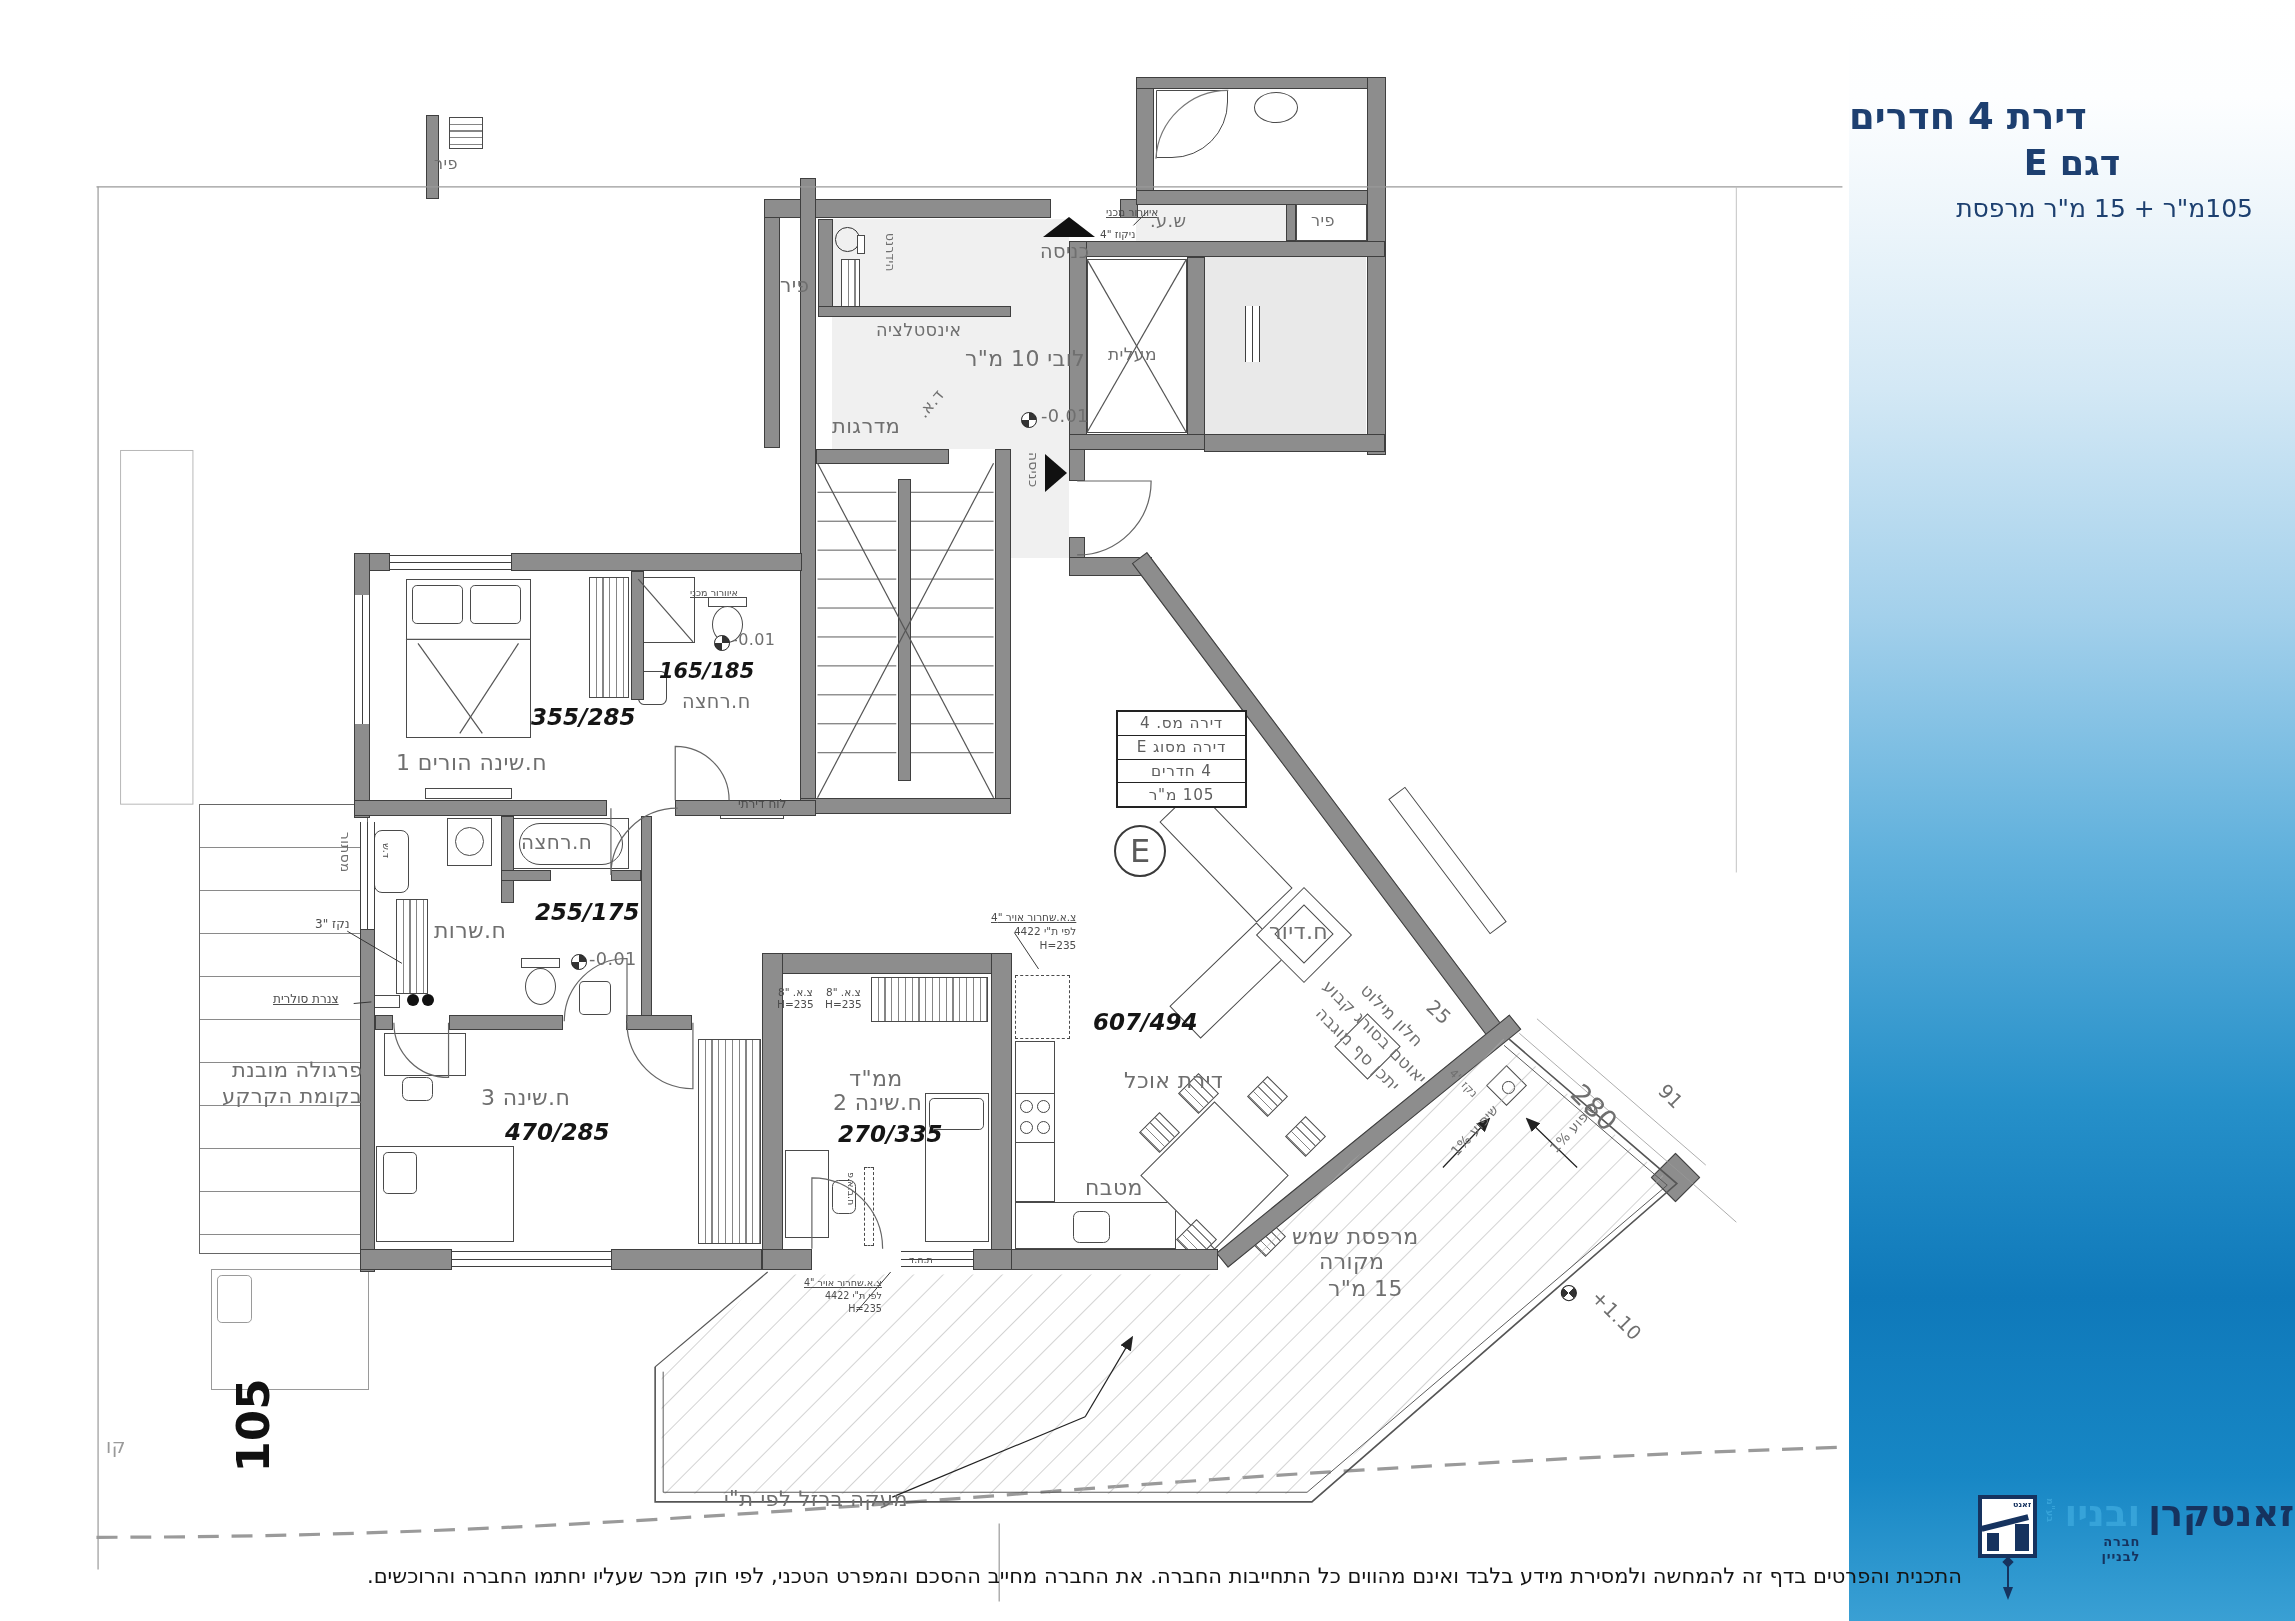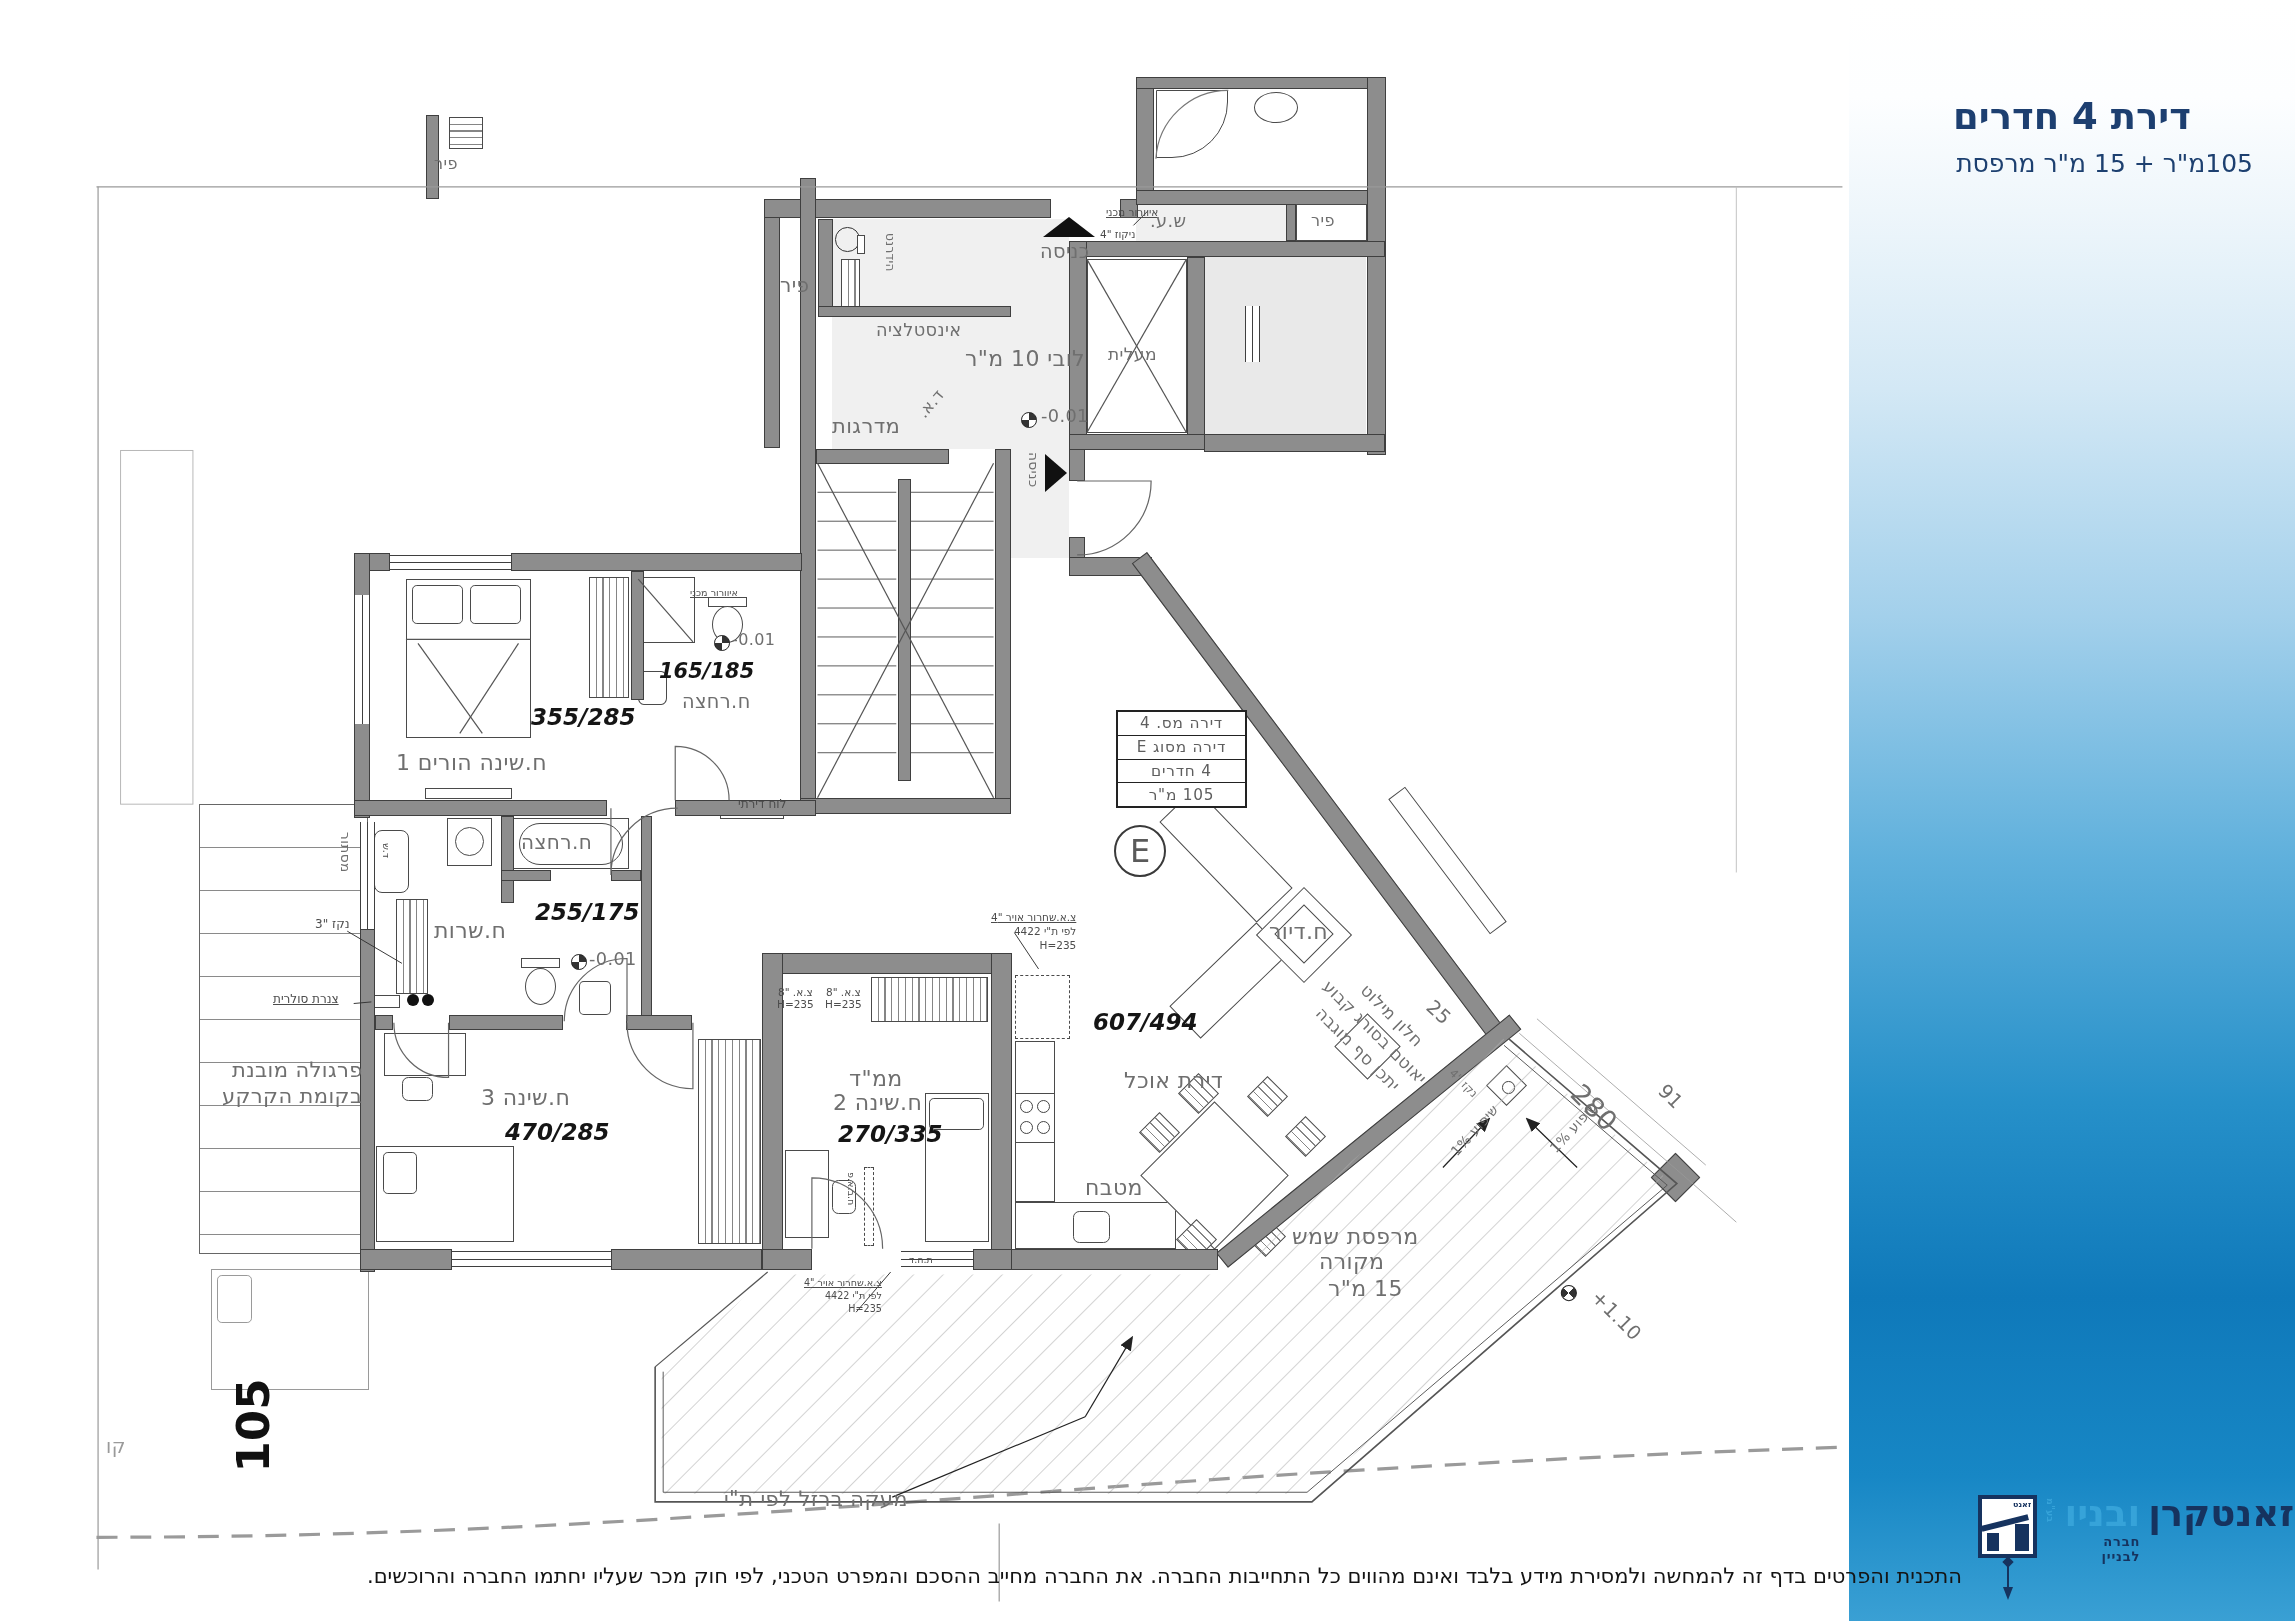--- a/index.html
+++ b/index.html
@@ -29,21 +29,21 @@
   .floor{position:absolute;background:#f0f0f0;}
   
   .itable{position:absolute;left:1116px;top:710px;width:127px;border:2px solid #222;background:#fff;direction:rtl;}
   .itable div{border-bottom:1.2px solid #222;font-size:15.3px;color:#5e5e5e;text-align:center;padding:2.4px 1.6px;letter-spacing:0.8px;}
   .itable div:last-child{border-bottom:none;}
   .ecirc{position:absolute;left:1114px;top:825px;width:48px;height:48px;border:2px solid #3a3a3a;border-radius:50%;
          display:flex;align-items:center;justify-content:center;font-size:32px;color:#5a5a5a;background:#fff;}
   
   .sidebar{position:absolute;left:1849px;top:0;width:446px;height:1622px;
      background:linear-gradient(180deg,#ffffff 0%,#fdfeff 6%,#eef6fb 13%,#d3e8f5 24%,#a3d0eb 38%,#5fb0dc 53%,#2690c9 68%,#0f79ba 80%,#1787c5 91%,#3aa0d4 100%);}
-  .sb-title1{margin-top:95px;text-align:center;font-size:37px;font-weight:700;color:#1d3f70;direction:rtl;}
+  .sb-title1{margin-top:95px;text-align:left;font-size:37px;font-weight:700;color:#1d3f70;direction:rtl;}
   .sb-title2{text-align:center;font-size:35px;font-weight:700;color:#1d3f70;direction:rtl;margin-top:4.8px;}
   .sb-line{text-align:right;padding-right:42px;font-size:25px;color:#1d4070;direction:rtl;line-height:1.42;}
   .sb-gap{height:8px;}
   
   .disclaimer{position:absolute;left:44px;top:1564px;width:1918px;text-align:right;direction:rtl;
       font-size:21px;color:#141414;}
   .logo{position:absolute;left:1984px;top:1495px;width:310px;direction:rtl;display:flex;gap:8px;align-items:flex-start;}
   .logo .main{font-size:37px;font-weight:700;color:#16335f;line-height:1;}
   .logo .subcol{display:flex;flex-direction:column;align-items:center;}
   .logo .sub{font-size:37px;font-weight:700;color:#36a3d9;line-height:1;}
@@ -422,20 +422,21 @@
   <div class="tiny vtext" style="left:381px;top:843px;font-size:9.6px;">ד.ש</div>
   <div class="lbl" style="left:232px;top:1058px;font-size:21px;">פרגולה מובנת</div>
   <div class="lbl" style="left:222px;top:1084px;font-size:21px;">בקומת הקרקע</div>
 
   <div class="abs" style="left:207px;top:1399px;font-size:45px;font-weight:600;color:#111;transform:rotate(-90deg);transform-origin:50% 50%;">105</div>
   <div class="lbl" style="left:106px;top:1435px;font-size:19.3px;color:#9a9a9a;">קו</div>
 </div>
 
 <div class="sidebar">
   <div class="sb-title1">דירת 4 חדרים</div>
+  <div class="sb-title2">דגם E</div>
   <div class="sb-gap"></div>
   <div class="sb-line">105מ"ר + 15 מ"ר מרפסת</div>
 </div>
 
 <div class="disclaimer">התכנית והפרטים בדף זה להמחשה ולמסירת מידע בלבד ואינם מהווים כל התחייבות החברה. את החברה מחייב ההסכם והמפרט הטכני, לפי חוק מכר שעליו יחתמו החברה והרוכשים.</div>
 
 <div class="logo">
   <span class="main">זאנטקרן</span>
   <div class="subcol">
     <span class="sub">ובניו</span>

